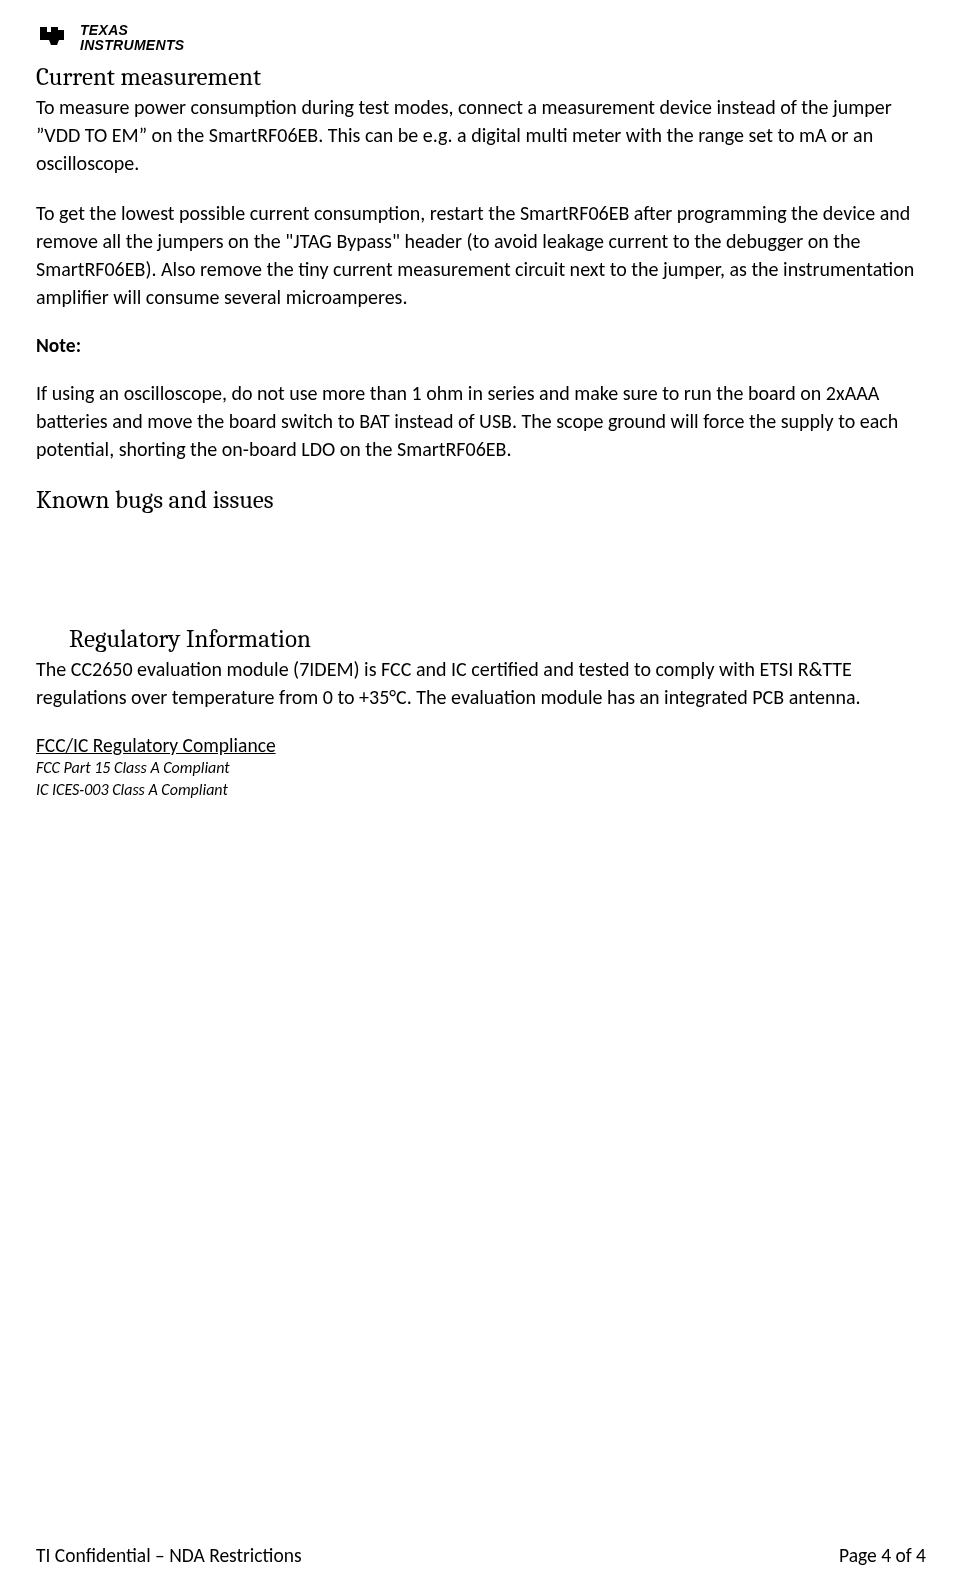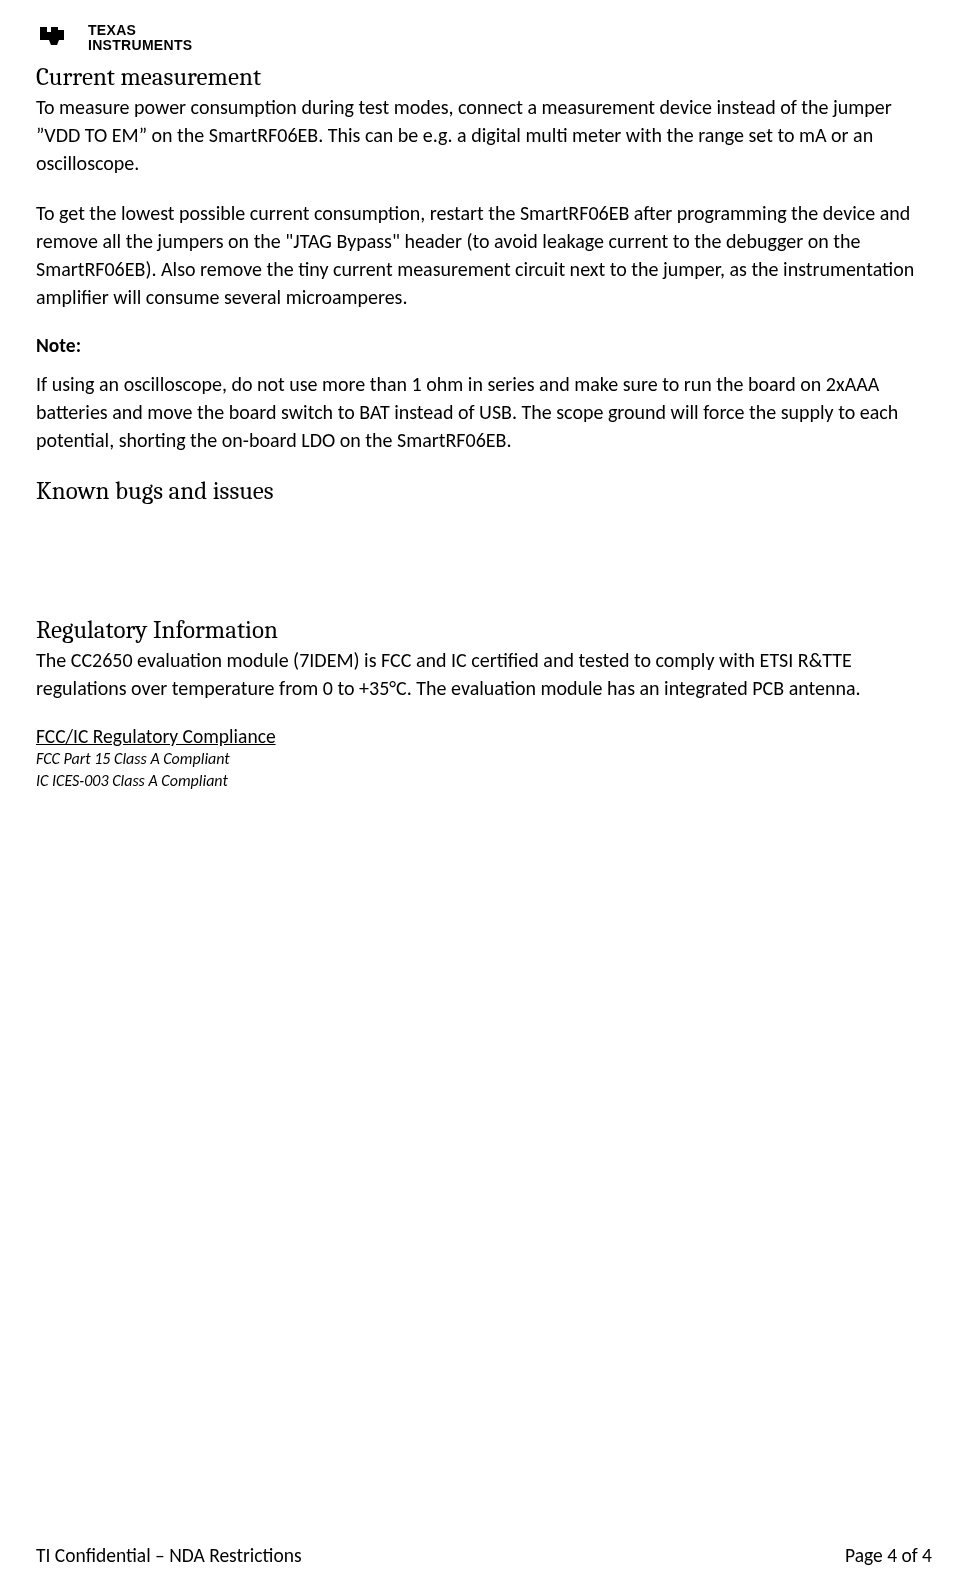--- a/index.html
+++ b/index.html
@@ -19,64 +19,65 @@
       margin-bottom: 6px;
     }
     .doc-title {
       font-size: 19px;
       font-weight: 400;
       padding-top: 10px;
     }
     .logo {
       display: flex;
       align-items: center;
-      gap: 20px;
+      gap: 12px;
+      font-style: italic;
     }
     .logo svg { width: 32px; height: 32px; }
     .logo-text {
       font-family: Arial, sans-serif;
       font-size: 14px;
       font-weight: 700;
       line-height: 1.05;
       letter-spacing: 0.3px;
     }
     h2 {
       font-family: Cambria, Georgia, serif;
       font-size: 25px;
       font-weight: 400;
       margin-top: 6px;
       margin-bottom: 2px;
     }
     h2.spaced-top { margin-top: 18px; }
-    h2.more-spaced-top { margin-top: 110px; }
+    h2.more-spaced-top { margin-top: 110px; margin-left: 33px; }
     p {
       font-size: 20px;
       line-height: 1.4;
       margin-bottom: 22px;
     }
     .note-label {
       font-size: 19.5px;
       font-weight: 700;
-      margin-bottom: 13px;
+      margin-bottom: 22px;
     }
     .sub-underline {
       font-size: 19.5px;
       font-weight: 400;
       text-decoration: underline;
       margin-top: 20px;
     }
     .compliance-line {
       font-size: 16px;
       line-height: 1.4;
       font-style: italic;
     }
     .footer {
       position: absolute;
       left: 36px;
-      right: 30px;
+      right: 36px;
       bottom: 24px;
       display: flex;
       justify-content: space-between;
       font-size: 19.5px;
     }
   </style>
 </head>
 <body>
 
 <div class="header">

